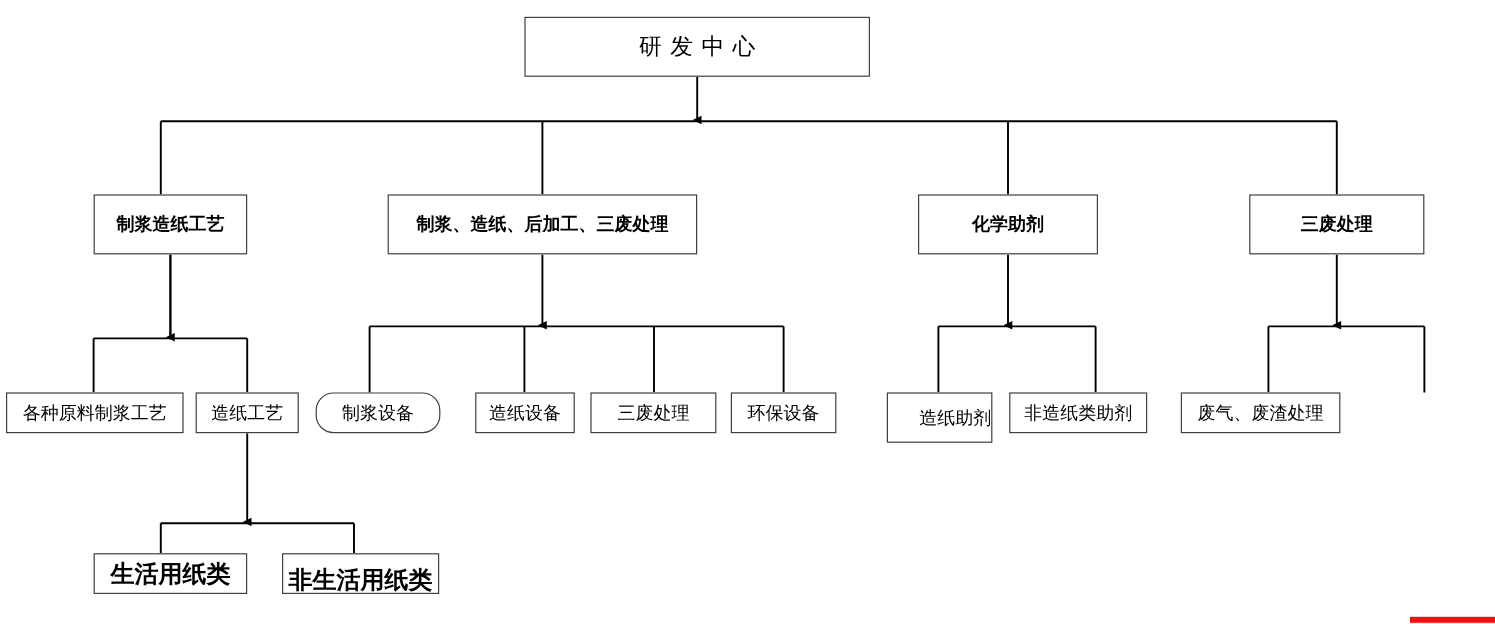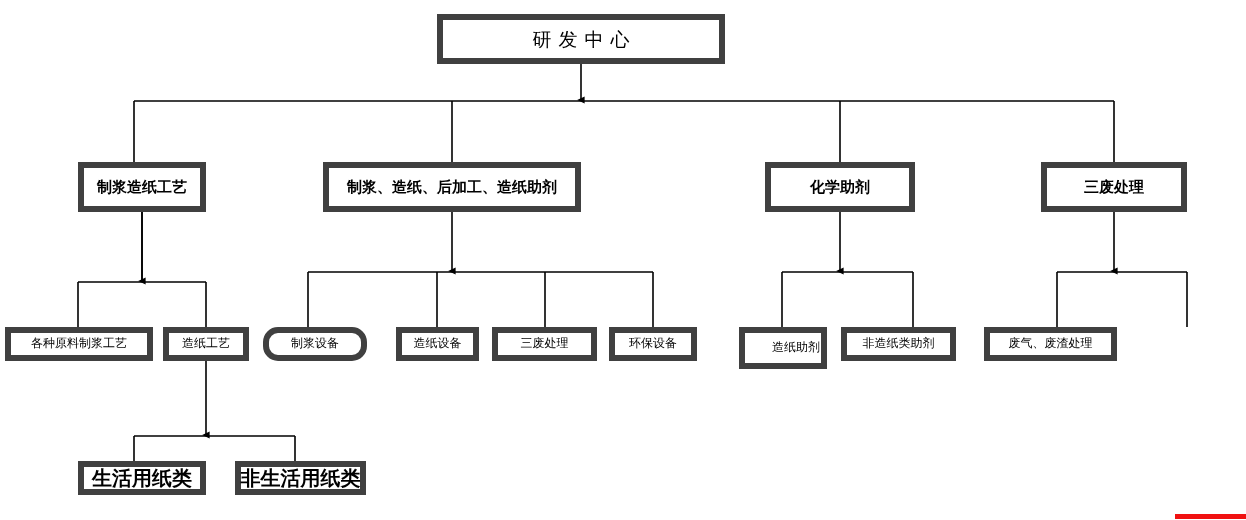--- a/index.html
+++ b/index.html
@@ -21,40 +21,40 @@
     left: 0;
     top: 0;
     width: 1246px;
     height: 520px;
     pointer-events: none;
   }
   .node {
     position: absolute;
     box-sizing: border-box;
     background: #ffffff;
-    border: 6px solid #404040;
+    border: 1px solid #404040;
     display: flex;
     align-items: center;
     justify-content: center;
     text-align: center;
     color: #000000;
     z-index: 2;
   }
   .node .node-label {
     display: block;
     line-height: 1.1;
     white-space: nowrap;
   }
   .level-root {
     font-size: 19px;
     letter-spacing: 7px;
     text-indent: 7px;
   }
   .level-1 { font-size: 15px; font-weight: bold; }
-  .level-2 { font-size: 12px; }
+  .level-2 { font-size: 15px; }
   .level-3 { font-size: 20px; font-weight: bold; }
   .red-bar {
     position: absolute;
     z-index: 3;
   }
 </style>
 </head>
 <body>
 
 <div id="chart-root">
@@ -101,21 +101,21 @@
   <div class="node level-root" style="left: 437px; top: 14px; width: 288px; height: 50px;">
     <span class="node-label">研发中心</span>
   </div>
 
   <div class="red-bar" style="left: 1175px; top: 514px; width: 71px; height: 5px; background: rgb(240, 17, 17);"></div>
 
 <div class="node level-1" style="left: 78px; top: 162px; width: 128px; height: 50px;">
       <span class="node-label">制浆造纸工艺</span>
     </div>
     <div class="node level-1" style="left: 323px; top: 162px; width: 258px; height: 50px;">
-      <span class="node-label">制浆、造纸、后加工、造纸助剂</span>
+      <span class="node-label">制浆、造纸、后加工、三废处理</span>
     </div>
     <div class="node level-1" style="left: 765px; top: 162px; width: 150px; height: 50px;">
       <span class="node-label">化学助剂</span>
     </div>
     <div class="node level-1" style="left: 1041px; top: 162px; width: 146px; height: 50px;">
       <span class="node-label">三废处理</span>
     </div>
     <div class="node level-2" style="left: 5px; top: 327px; width: 148px; height: 34px;">
       <span class="node-label">各种原料制浆工艺</span>
     </div>
@@ -139,16 +139,16 @@
     </div>
     <div class="node level-2" style="left: 841px; top: 327px; width: 115px; height: 34px;">
       <span class="node-label">非造纸类助剂</span>
     </div>
     <div class="node level-2" style="left: 984px; top: 327px; width: 133px; height: 34px;">
       <span class="node-label">废气、废渣处理</span>
     </div>
     <div class="node level-3" style="left: 78px; top: 461px; width: 128px; height: 34px;">
       <span class="node-label">生活用纸类</span>
     </div>
-    <div class="node level-3" style="left: 235px; top: 461px; width: 131px; height: 34px;">
+    <div class="node level-3" style="left: 235px; top: 461px; width: 131px; height: 34px; align-items: flex-end;">
       <span class="node-label">非生活用纸类</span>
     </div>
   </div>
 
 </body></html>

